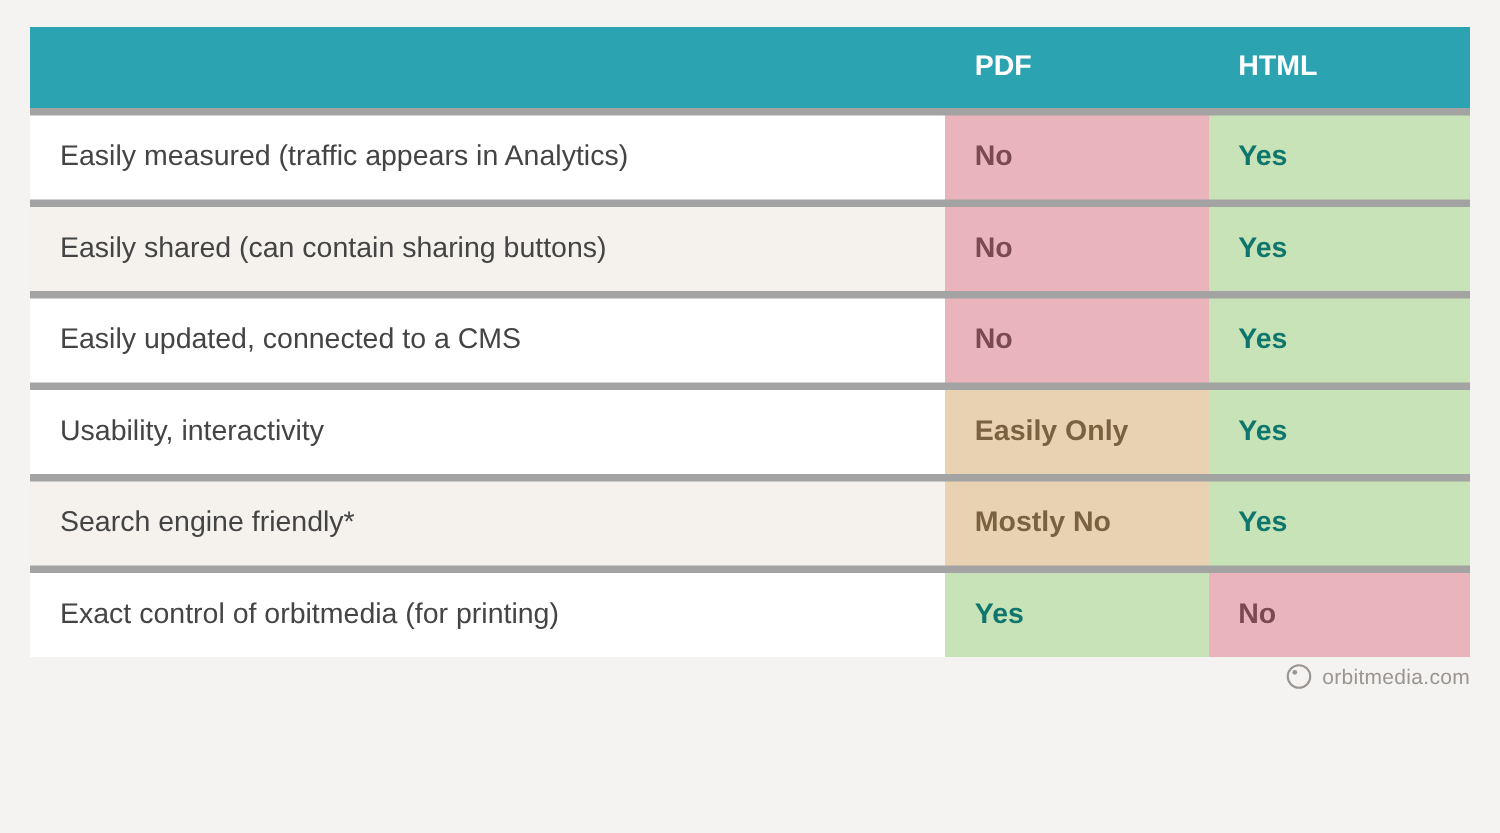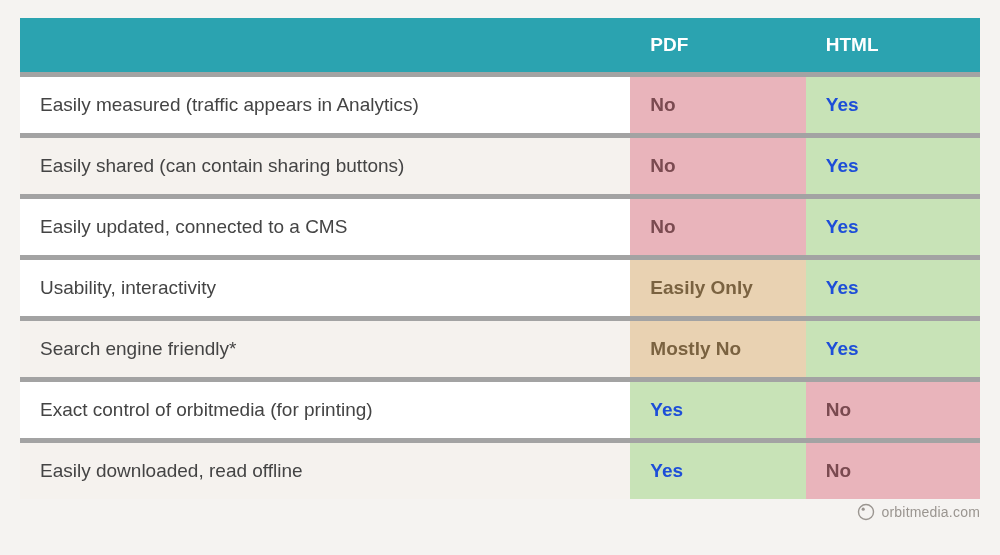--- a/index.html
+++ b/index.html
@@ -34,21 +34,21 @@
   thead th.col-val  { width: 150px; }
   tbody td {
     height: 56px;
     border-top: 5px solid #a3a3a3;
     padding: 0 20px;
     vertical-align: middle;
     background: #fff;
   }
   tbody tr.alt td.label { background: #f5f2ee; }
   tbody td.val { font-weight: 600; }
-  .v-yes      { background: #c8e3b7 !important; color:#1d4ed8; }
+  .v-yes      { background: #c8e3b7 !important; color:#0f766e; }
   .v-no       { background: #e9b4bb !important; color:#7a4a50; }
   .v-mostlyno,
   .v-formsonly{ background: #e9d2b2 !important; color:#7a6240; }
 
   .footer {
     width: 960px;
     margin: 4px auto 0 auto;
     text-align: right;
     color: #9a9590;
     font-size: 14px;
@@ -96,25 +96,20 @@
       <tr class="alt">
         <td class="label">Search engine friendly*</td>
         <td class="val v-mostlyno">Mostly No</td>
         <td class="val v-yes">Yes</td>
       </tr>
       <tr>
         <td class="label">Exact control of orbitmedia (for printing)</td>
         <td class="val v-yes">Yes</td>
         <td class="val v-no">No</td>
       </tr>
-      <tr class="alt">
-        <td class="label">Easily downloaded, read offline</td>
-        <td class="val v-yes">Yes</td>
-        <td class="val v-no">No</td>
-      </tr>
     </tbody>
   </table>
 </div>
 
 <div class="footer">
   <span>
     <svg width="18" height="18" viewBox="0 0 18 18">
       <circle cx="9" cy="9" r="7.5" fill="none" stroke="#9a9590" stroke-width="1.4"></circle>
       <circle cx="6.2" cy="6.2" r="1.6" fill="#9a9590"></circle>
     </svg>

